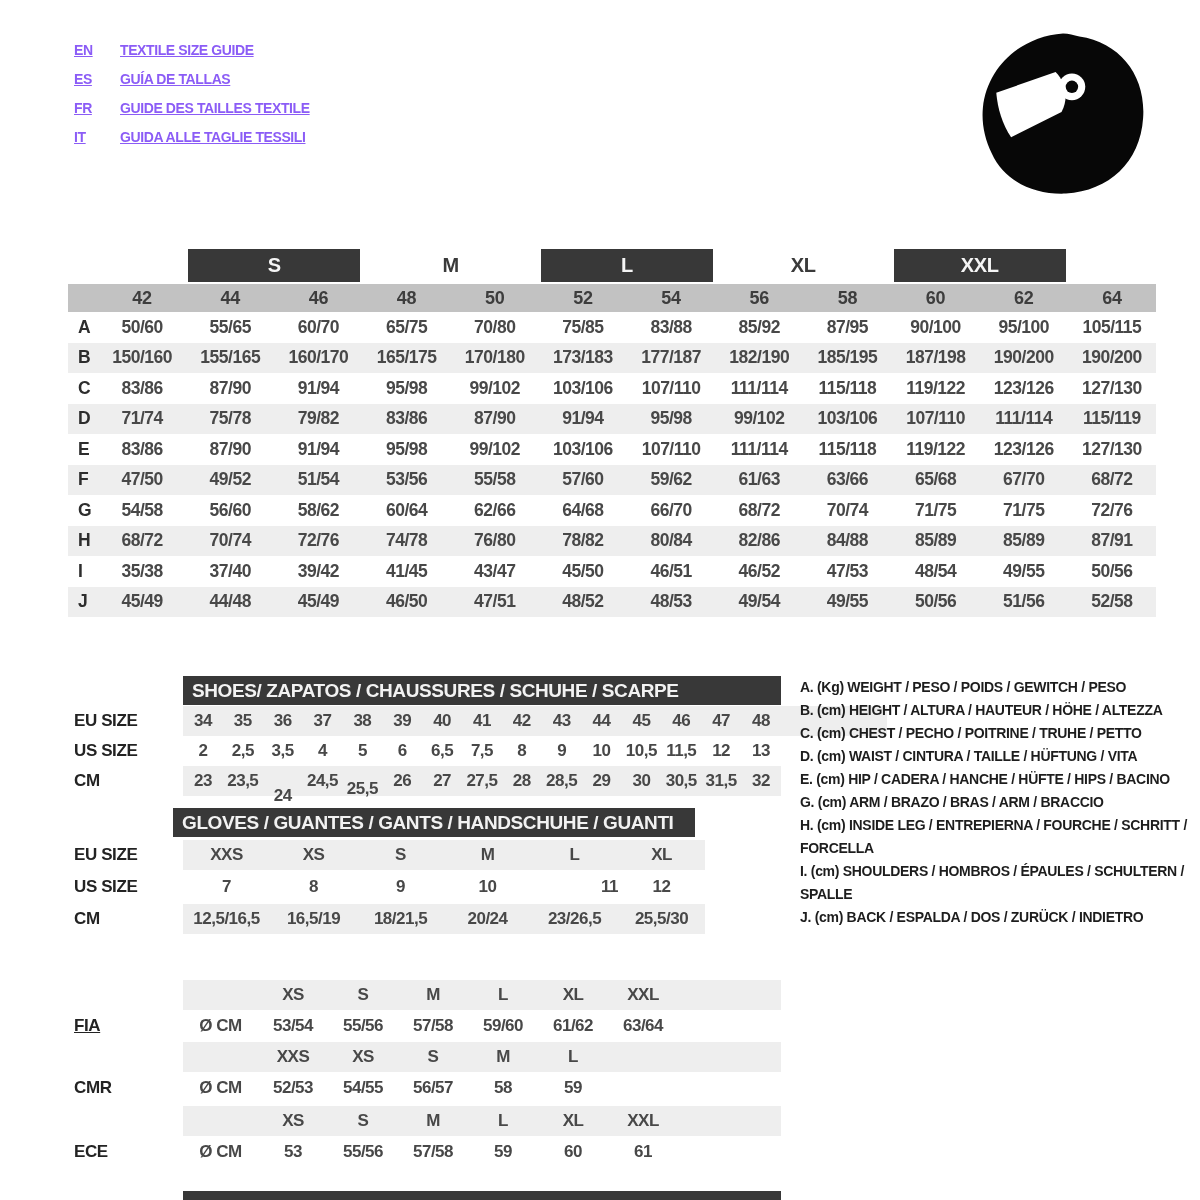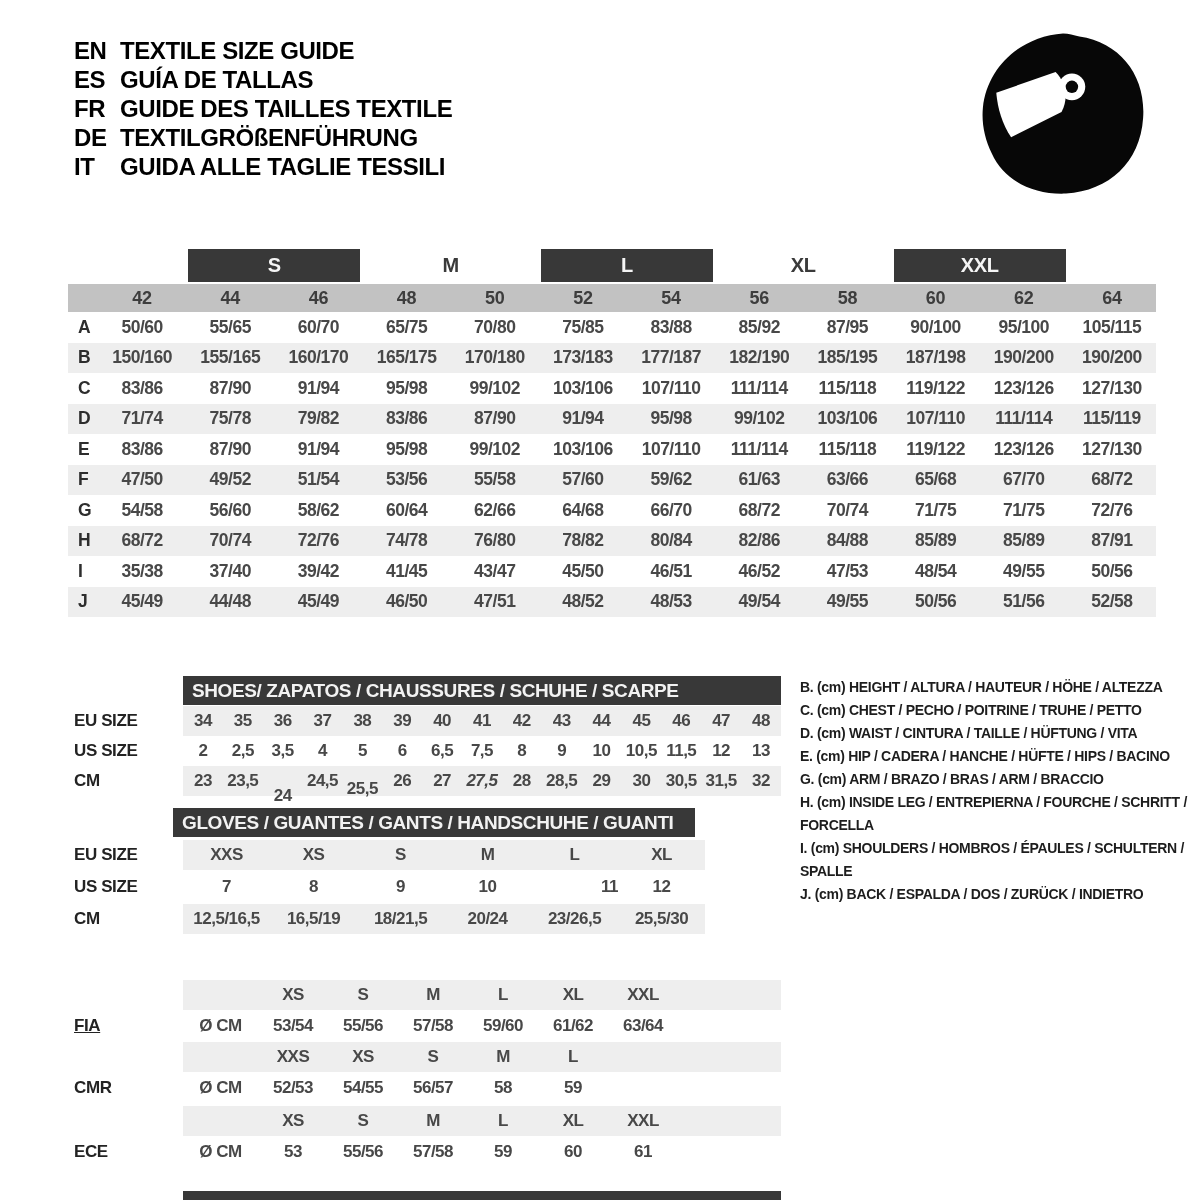--- a/index.html
+++ b/index.html
@@ -1,21 +1,21 @@
 <!DOCTYPE html>
 <html><head>
 <meta charset="utf-8">
 <style>
   html,body{margin:0;padding:0;background:#fff;}
   .page{position:relative;width:1200px;height:1200px;background:#ffffff;overflow:hidden;
         font-family:"Liberation Sans",sans-serif;font-weight:bold;color:#474747;}
 
   
   .lang-block{position:absolute;left:74px;top:36px;}
-  .lang-row{display:flex;line-height:29px;font-size:24px;color:#000000;letter-spacing:-0.4px;}
+  .lang-row{display:flex;line-height:29px;font-size:14px;color:#8b5cf6;letter-spacing:-0.4px;text-decoration:underline;}
   .lang-code{width:46px;}
   .helmet-icon{position:absolute;left:972px;top:26px;width:185px;height:178px;}
 
   
   .size-table{position:absolute;left:68px;top:249px;width:1088px;}
   .group-row{position:relative;height:35px;}
   .group-cell{position:absolute;top:0;height:33px;display:flex;align-items:center;justify-content:center;
               font-size:20px;letter-spacing:-0.3px;}
   .group-box{background:#383838;color:#f5f5f5;}
   .group-plain{color:#3a3a3a;}
@@ -51,24 +51,20 @@
         <span class="lang-code">EN</span>
         <span>TEXTILE SIZE GUIDE</span>
       </div>
       <div class="lang-row">
         <span class="lang-code">ES</span>
         <span>GUÍA DE TALLAS</span>
       </div>
       <div class="lang-row">
         <span class="lang-code">FR</span>
         <span>GUIDE DES TAILLES TEXTILE</span>
-      </div>
-      <div class="lang-row">
-        <span class="lang-code">DE</span>
-        <span>TEXTILGRÖßENFÜHRUNG</span>
       </div>
       <div class="lang-row">
         <span class="lang-code">IT</span>
         <span>GUIDA ALLE TAGLIE TESSILI</span>
       </div>
     </div>
 
   <div class="helmet-icon">
     <svg viewBox="0 0 120 120" width="185" height="178">
       <path fill="#070707" d="M70 7 C98 11 115 34 113 62 C111 92 90 111 61 113
@@ -252,21 +248,21 @@
           <span>50/56</span>
           <span>51/56</span>
           <span>52/58</span>
         </div>
       </div>
   </div>
 
   <div class="section-bar" style="left:183px;top:676px;width:598px;">SHOES/ ZAPATOS / CHAUSSURES / SCHUHE / SCARPE</div>
   <div id="shoes-rows">
       <div class="row-label" style="top: 706px;">EU SIZE</div>
-      <div class="value-strip shaded" style="top: 706px; width: 598px;">
+      <div class="value-strip shaded" style="top: 706px; width: 704px;">
         <span class="vcell" style="width: 39.8667px;">34</span>
         <span class="vcell" style="width: 39.8667px;">35</span>
         <span class="vcell" style="width: 39.8667px;">36</span>
         <span class="vcell" style="width: 39.8667px;">37</span>
         <span class="vcell" style="width: 39.8667px;">38</span>
         <span class="vcell" style="width: 39.8667px;">39</span>
         <span class="vcell" style="width: 39.8667px;">40</span>
         <span class="vcell" style="width: 39.8667px;">41</span>
         <span class="vcell" style="width: 39.8667px;">42</span>
         <span class="vcell" style="width: 39.8667px;">43</span>
@@ -296,21 +292,21 @@
       </div>
       <div class="row-label" style="top: 766px;">CM</div>
       <div class="value-strip shaded" style="top: 766px; width: 598px;">
         <span class="vcell" style="width: 39.8667px;">23</span>
         <span class="vcell" style="width: 39.8667px;">23,5</span>
         <span class="vcell" style="width: 39.8667px; margin-top: 30px;">24</span>
         <span class="vcell" style="width: 39.8667px;">24,5</span>
         <span class="vcell" style="width: 39.8667px; margin-top: 15px;">25,5</span>
         <span class="vcell" style="width: 39.8667px;">26</span>
         <span class="vcell" style="width: 39.8667px;">27</span>
-        <span class="vcell" style="width: 39.8667px; font-style: italic;">27,5</span>
+        <span class="vcell" style="width: 39.8667px;">27,5</span>
         <span class="vcell" style="width: 39.8667px;">28</span>
         <span class="vcell" style="width: 39.8667px;">28,5</span>
         <span class="vcell" style="width: 39.8667px;">29</span>
         <span class="vcell" style="width: 39.8667px;">30</span>
         <span class="vcell" style="width: 39.8667px;">30,5</span>
         <span class="vcell" style="width: 39.8667px;">31,5</span>
         <span class="vcell" style="width: 39.8667px;">32</span>
       </div>
     </div>
 
@@ -399,20 +395,21 @@
         <span class="vcell" style="width: 70px;">53</span>
         <span class="vcell" style="width: 70px;">55/56</span>
         <span class="vcell" style="width: 70px;">57/58</span>
         <span class="vcell" style="width: 70px;">59</span>
         <span class="vcell" style="width: 70px;">60</span>
         <span class="vcell" style="width: 70px;">61</span>
       </div>
     </div>
 
   <div class="legend" id="legend">
+      <div class="legend-item">A. (Kg) WEIGHT / PESO / POIDS / GEWITCH / PESO</div>
       <div class="legend-item">B. (cm) HEIGHT / ALTURA / HAUTEUR / HÖHE / ALTEZZA</div>
       <div class="legend-item">C. (cm) CHEST / PECHO / POITRINE / TRUHE / PETTO</div>
       <div class="legend-item">D. (cm) WAIST / CINTURA / TAILLE / HÜFTUNG / VITA</div>
       <div class="legend-item">E. (cm) HIP / CADERA / HANCHE / HÜFTE / HIPS /  BACINO</div>
       <div class="legend-item">G. (cm) ARM  / BRAZO / BRAS / ARM / BRACCIO</div>
       <div class="legend-item">H. (cm) INSIDE LEG / ENTREPIERNA / FOURCHE / SCHRITT / FORCELLA</div>
       <div class="legend-item">I. (cm) SHOULDERS / HOMBROS / ÉPAULES / SCHULTERN / SPALLE</div>
       <div class="legend-item">J. (cm) BACK / ESPALDA / DOS / ZURÜCK / INDIETRO</div>
     </div>
 

